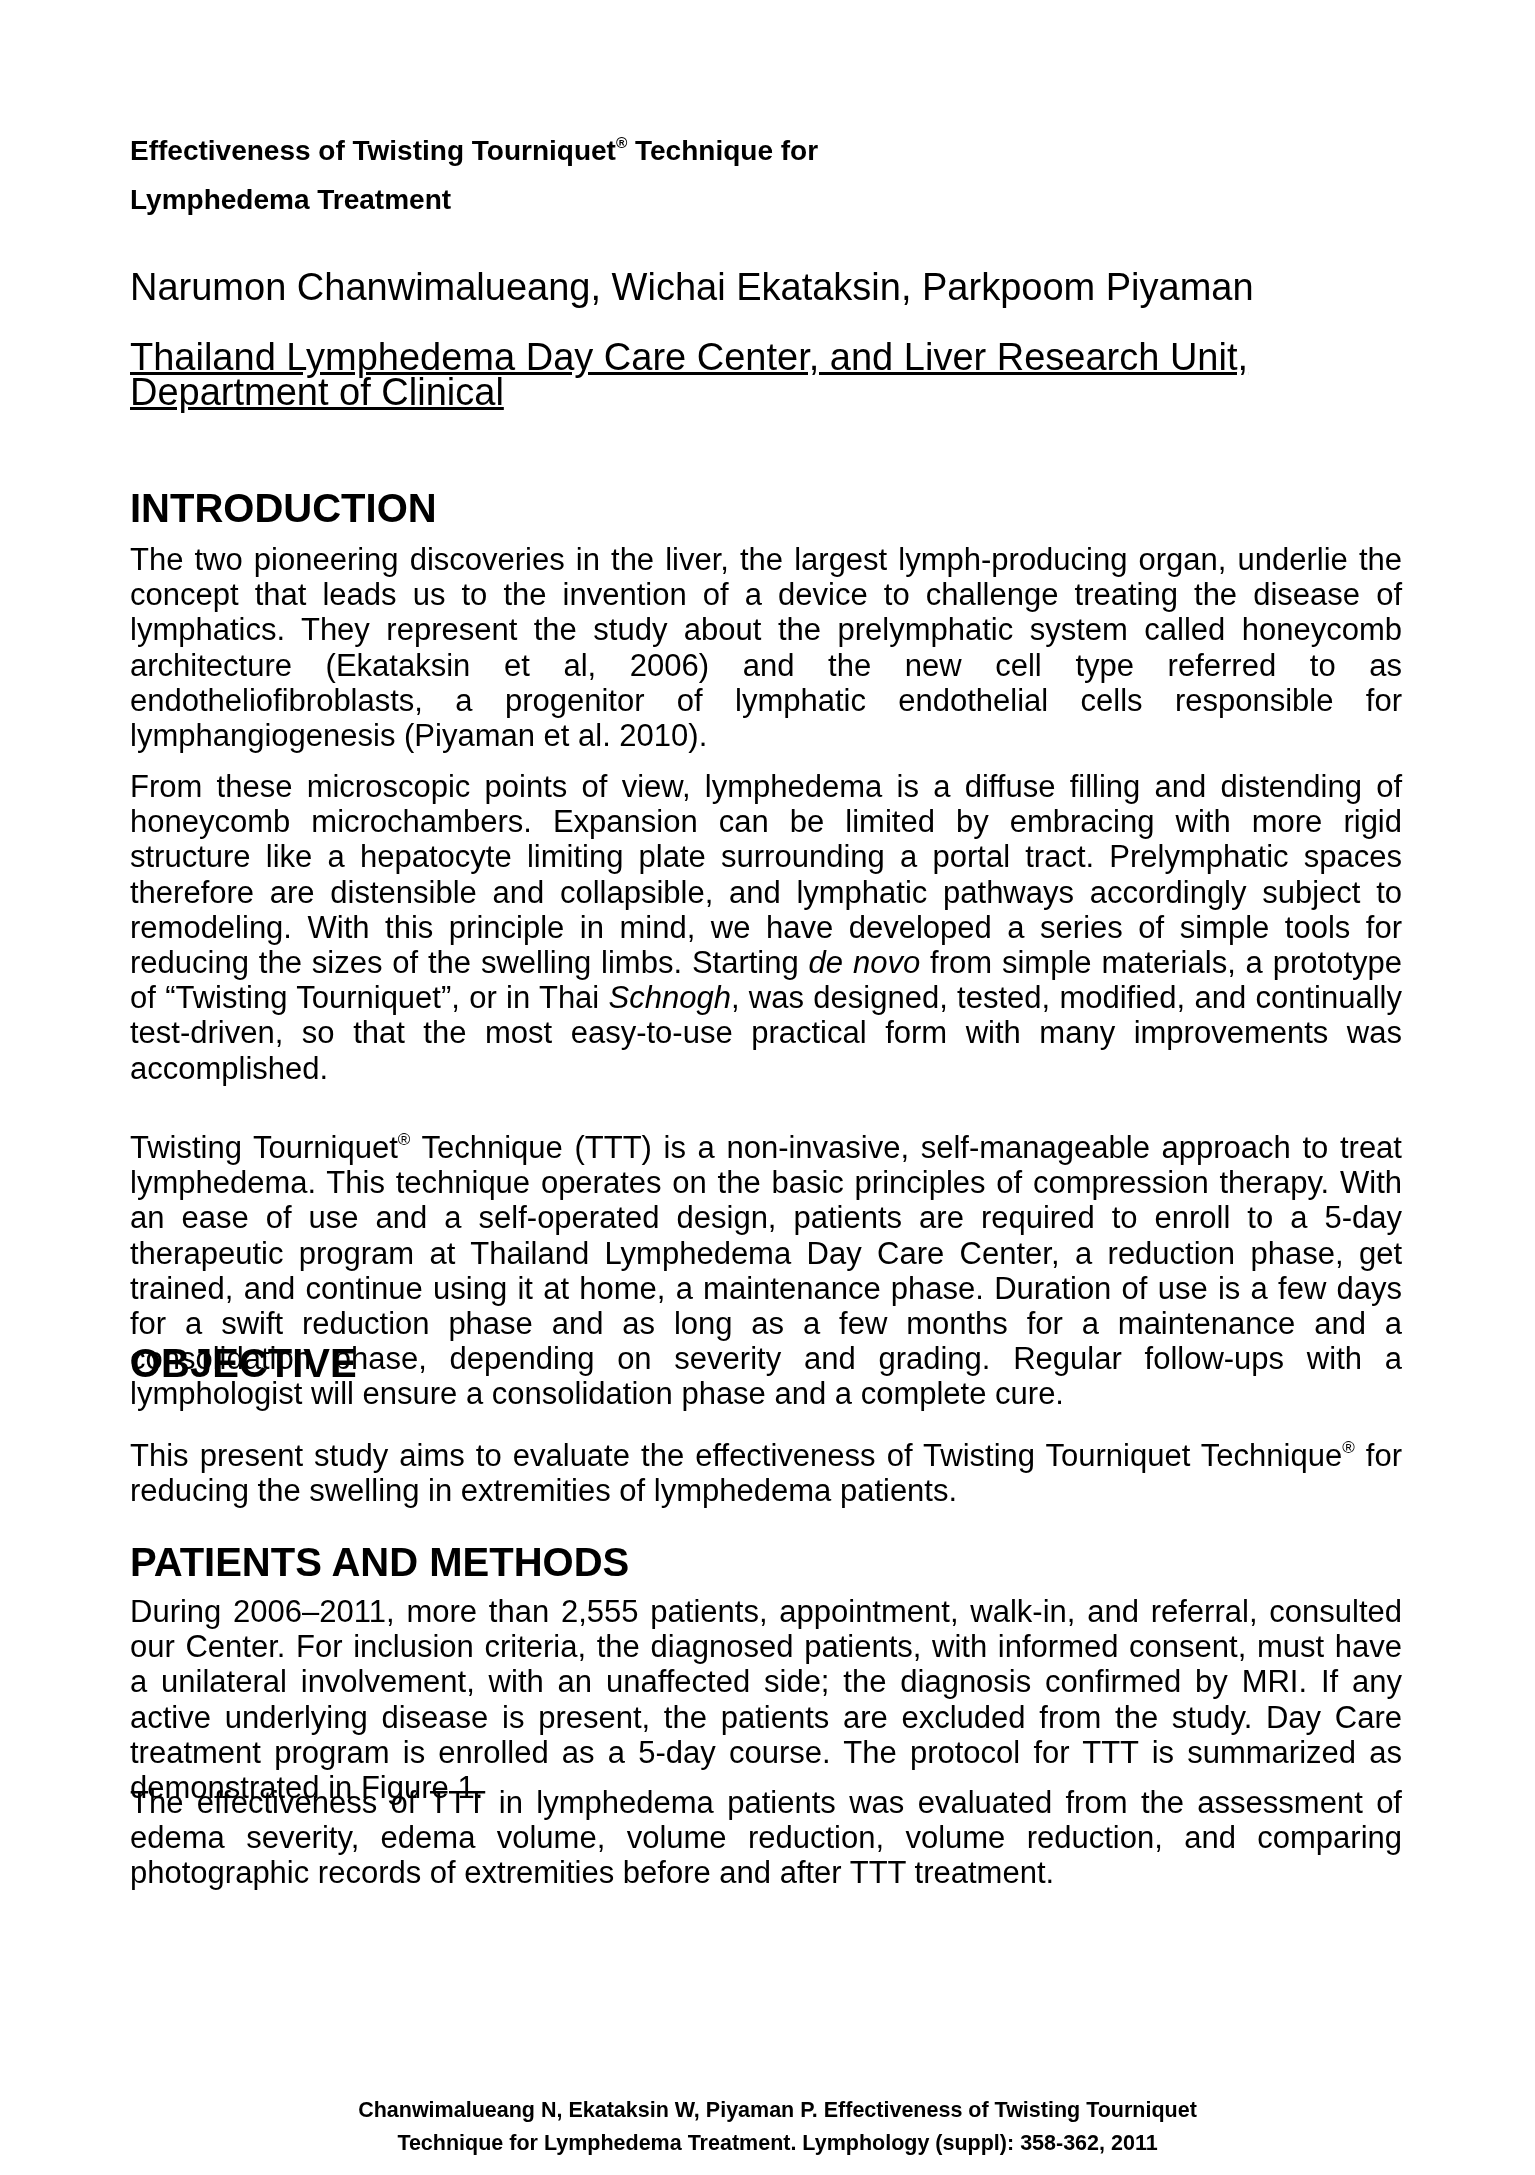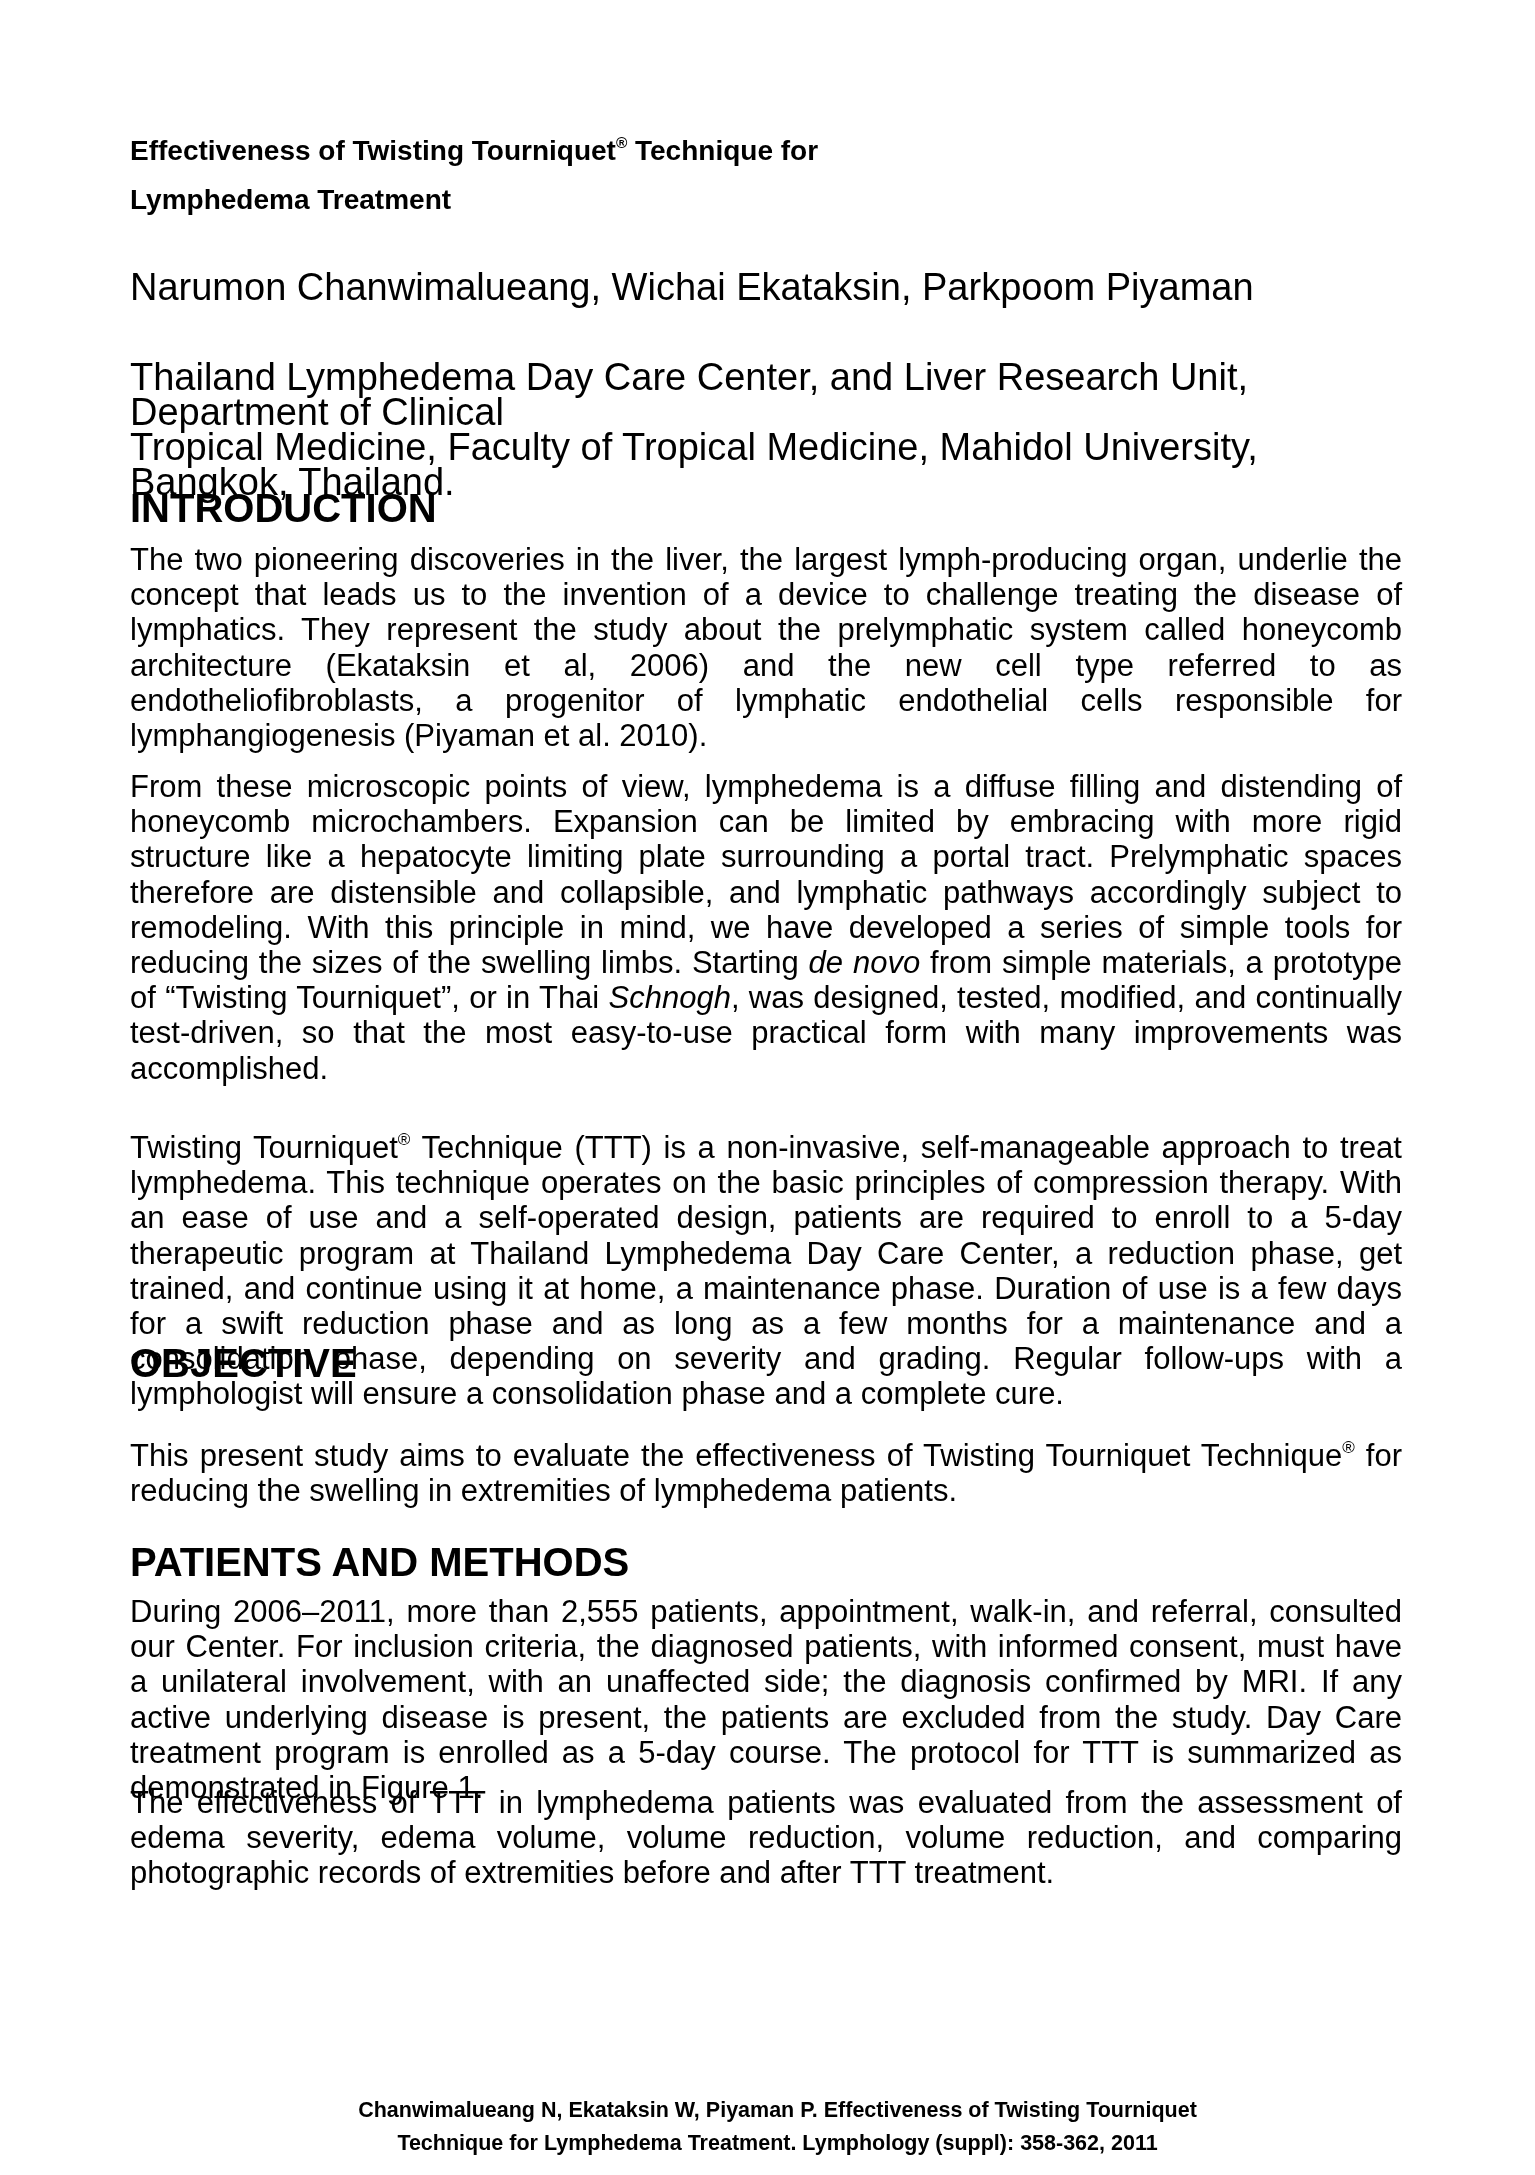--- a/index.html
+++ b/index.html
@@ -18,23 +18,22 @@
 </head>
 <body>
 
 <h1 class="blk title">
   <span>Effectiveness of Twisting Tourniquet</span><sup>®</sup><span> Technique for</span><br>
   <span>Lymphedema Treatment</span>
 </h1>
 
 <p class="blk meta" style="top:270px;">Narumon Chanwimalueang, Wichai Ekataksin, Parkpoom Piyaman</p>
 
-<p class="blk meta" style="top:360px;">
+<p class="blk meta" style="top:340px;text-decoration:underline;">
   <span>Thailand Lymphedema Day Care Center, and Liver Research Unit, Department of Clinical</span><br>
-  <span>Tropical Medicine, Faculty of Tropical Medicine, Mahidol University, Bangkok, Thailand.</span>
 </p>
 
 <h2 class="blk h2" style="top:489px;">INTRODUCTION</h2>
 
 <p class="blk para" style="top:542px;">The two pioneering discoveries in the liver, the largest lymph-producing organ, underlie the concept that leads us to the invention of a device to challenge treating the disease of lymphatics. They represent the study about the prelymphatic system called honeycomb architecture (Ekataksin et al, 2006) and the new cell type referred to as endotheliofibroblasts, a progenitor of lymphatic endothelial cells responsible for lymphangiogenesis (Piyaman et al. 2010).</p>
 
 <p class="blk para" style="top:769px;">
   <span>From these microscopic points of view, lymphedema is a diffuse filling and distending of honeycomb microchambers. Expansion can be limited by embracing with more rigid structure like a hepatocyte limiting plate surrounding a portal tract. Prelymphatic spaces therefore are distensible and collapsible, and lymphatic pathways accordingly subject to remodeling. With this principle in mind, we have developed a series of simple tools for reducing the sizes of the swelling limbs. Starting </span><em>de novo</em><span> from simple materials, a prototype of “Twisting Tourniquet”, or in Thai </span><em>Schnogh</em><span>, was designed, tested, modified, and continually test-driven, so that the most easy-to-use practical form with many improvements was accomplished.</span>
 </p>
 

